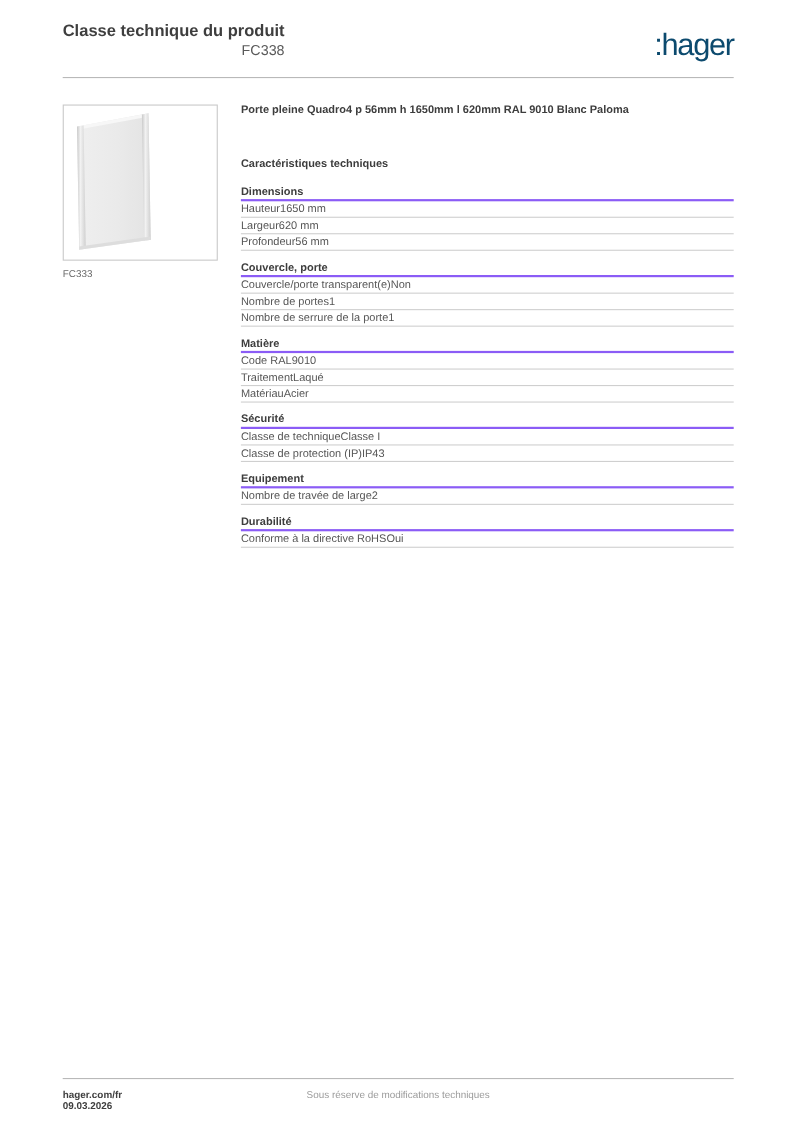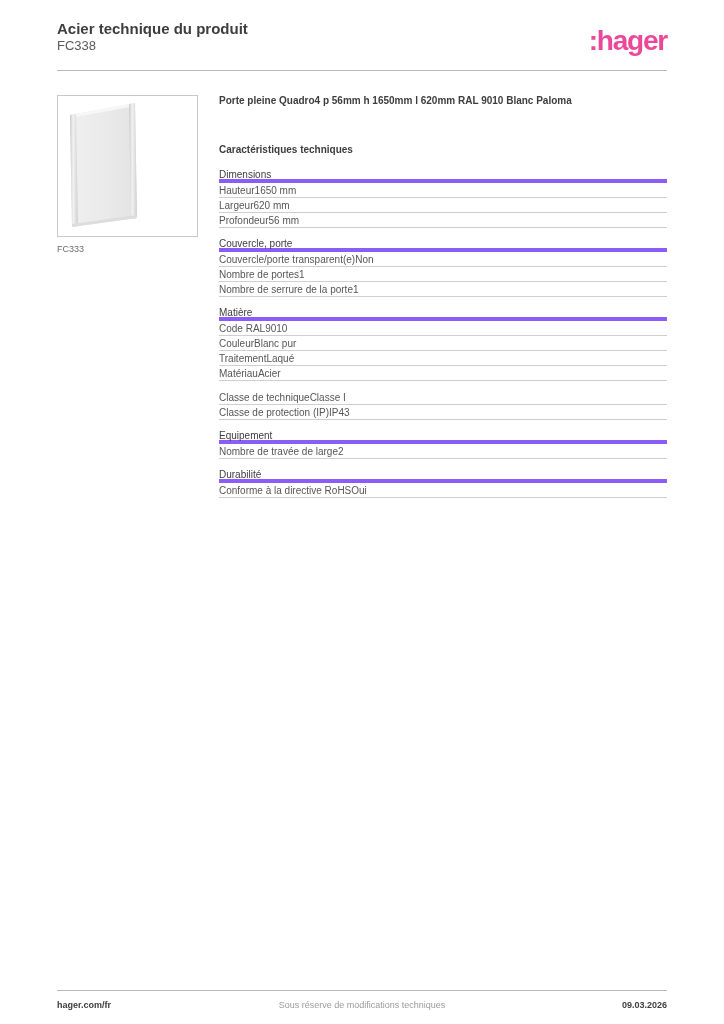--- a/index.html
+++ b/index.html
@@ -12,23 +12,23 @@
     overflow: hidden;
   }
   .page { position: absolute; inset: 0; background: #fff; }
 
   
   .header {
     position: absolute; left: 57px; right: 57px; top: 20px;
     display: flex; justify-content: space-between; align-items: flex-start;
   }
   .h-title { font-size: 15px; font-weight: bold; color: #3e3e3e; line-height: 18px; }
-  .h-ref { font-size: 13px; color: #5a5a5a; line-height: 16px; }
+  .h-ref { font-size: 13px; color: #5a5a5a; line-height: 16px; text-align: right; }
   .logo {
-    font-size: 28px; font-weight: bold; color: #ec4899;
+    font-size: 28px; font-weight: normal; color: #0c4a6e;
     letter-spacing: -1.2px; line-height: 30px; margin-top: 6px;
   }
   .header-rule {
     position: absolute; left: 57px; right: 57px; top: 70px;
     border-top: 1px solid #b9b9b9;
   }
 
   
   .main { position: absolute; left: 57px; right: 57px; top: 95px; display: flex; }
   .img-col { width: 141px; flex: 0 0 141px; }
@@ -40,52 +40,53 @@
   .img-caption { margin-top: 7px; font-size: 9px; color: #6d6d6d; }
 
   .spec-col { flex: 1; margin-left: 21px; }
   .prod-title { font-size: 10px; font-weight: bold; color: #3d3d3d; line-height: 12px; }
   .char-title { font-size: 10px; font-weight: bold; color: #3d3d3d; margin-top: 37px; }
 
   .sections { margin-top: 13px; }
   .section { margin-top: 9px; }
   .section:first-child { margin-top: 0; }
   .sec-title {
-    font-size: 10px; font-weight: normal; color: #3d3d3d;
+    font-size: 10px; font-weight: bold; color: #3d3d3d;
     height: 15px; line-height: 14px;
-    border-bottom: 4px solid #8b5cf6;
+    border-bottom: 2px solid #8b5cf6;
   }
   .row {
     display: flex; justify-content: flex-start; align-items: center;
     height: 15px; font-size: 10px; color: #565656;
     border-bottom: 1px solid #cfcfcf;
   }
   .row .lbl { white-space: nowrap; }
   .row .val { white-space: nowrap; text-align: right; }
 
   
   .footer {
     position: absolute; left: 57px; right: 57px; bottom: 14px;
     border-top: 1px solid #b9b9b9;
     padding-top: 9px;
     display: flex; justify-content: space-between; align-items: baseline;
     font-size: 9px;
+    flex-direction: column;
   }
   .f-left { font-weight: bold; color: #3e3e3e; text-decoration: none; }
   .f-center { color: #9b9b9b; position: absolute; left: 0; right: 0; text-align: center; top: 9px; }
   .f-right { font-weight: bold; color: #3e3e3e; }
 </style>
 </head>
 <body>
 
 <div class="page">
 
   <div class="header">
     <div>
-      <div class="h-title">Acier technique du produit</div>
+      <div class="h-title">Classe technique du produit</div>
       <div class="h-ref">FC338</div>
     </div>
     <div class="logo">:hager</div>
   </div>
   <div class="header-rule"></div>
 
   <div class="main">
 
     <div class="img-col">
       <div class="img-box">
@@ -146,33 +147,30 @@
               <span class="val">1</span>
             </div>
           </div>
           <div class="section">
             <div class="sec-title">Matière</div>
             <div class="row">
               <span class="lbl">Code RAL</span>
               <span class="val">9010</span>
             </div>
             <div class="row">
-              <span class="lbl">Couleur</span>
-              <span class="val">Blanc pur</span>
-            </div>
-            <div class="row">
               <span class="lbl">Traitement</span>
               <span class="val">Laqué</span>
             </div>
             <div class="row">
               <span class="lbl">Matériau</span>
               <span class="val">Acier</span>
             </div>
           </div>
           <div class="section">
+            <div class="sec-title">Sécurité</div>
             <div class="row">
               <span class="lbl">Classe de technique</span>
               <span class="val">Classe I</span>
             </div>
             <div class="row">
               <span class="lbl">Classe de protection (IP)</span>
               <span class="val">IP43</span>
             </div>
           </div>
           <div class="section">

